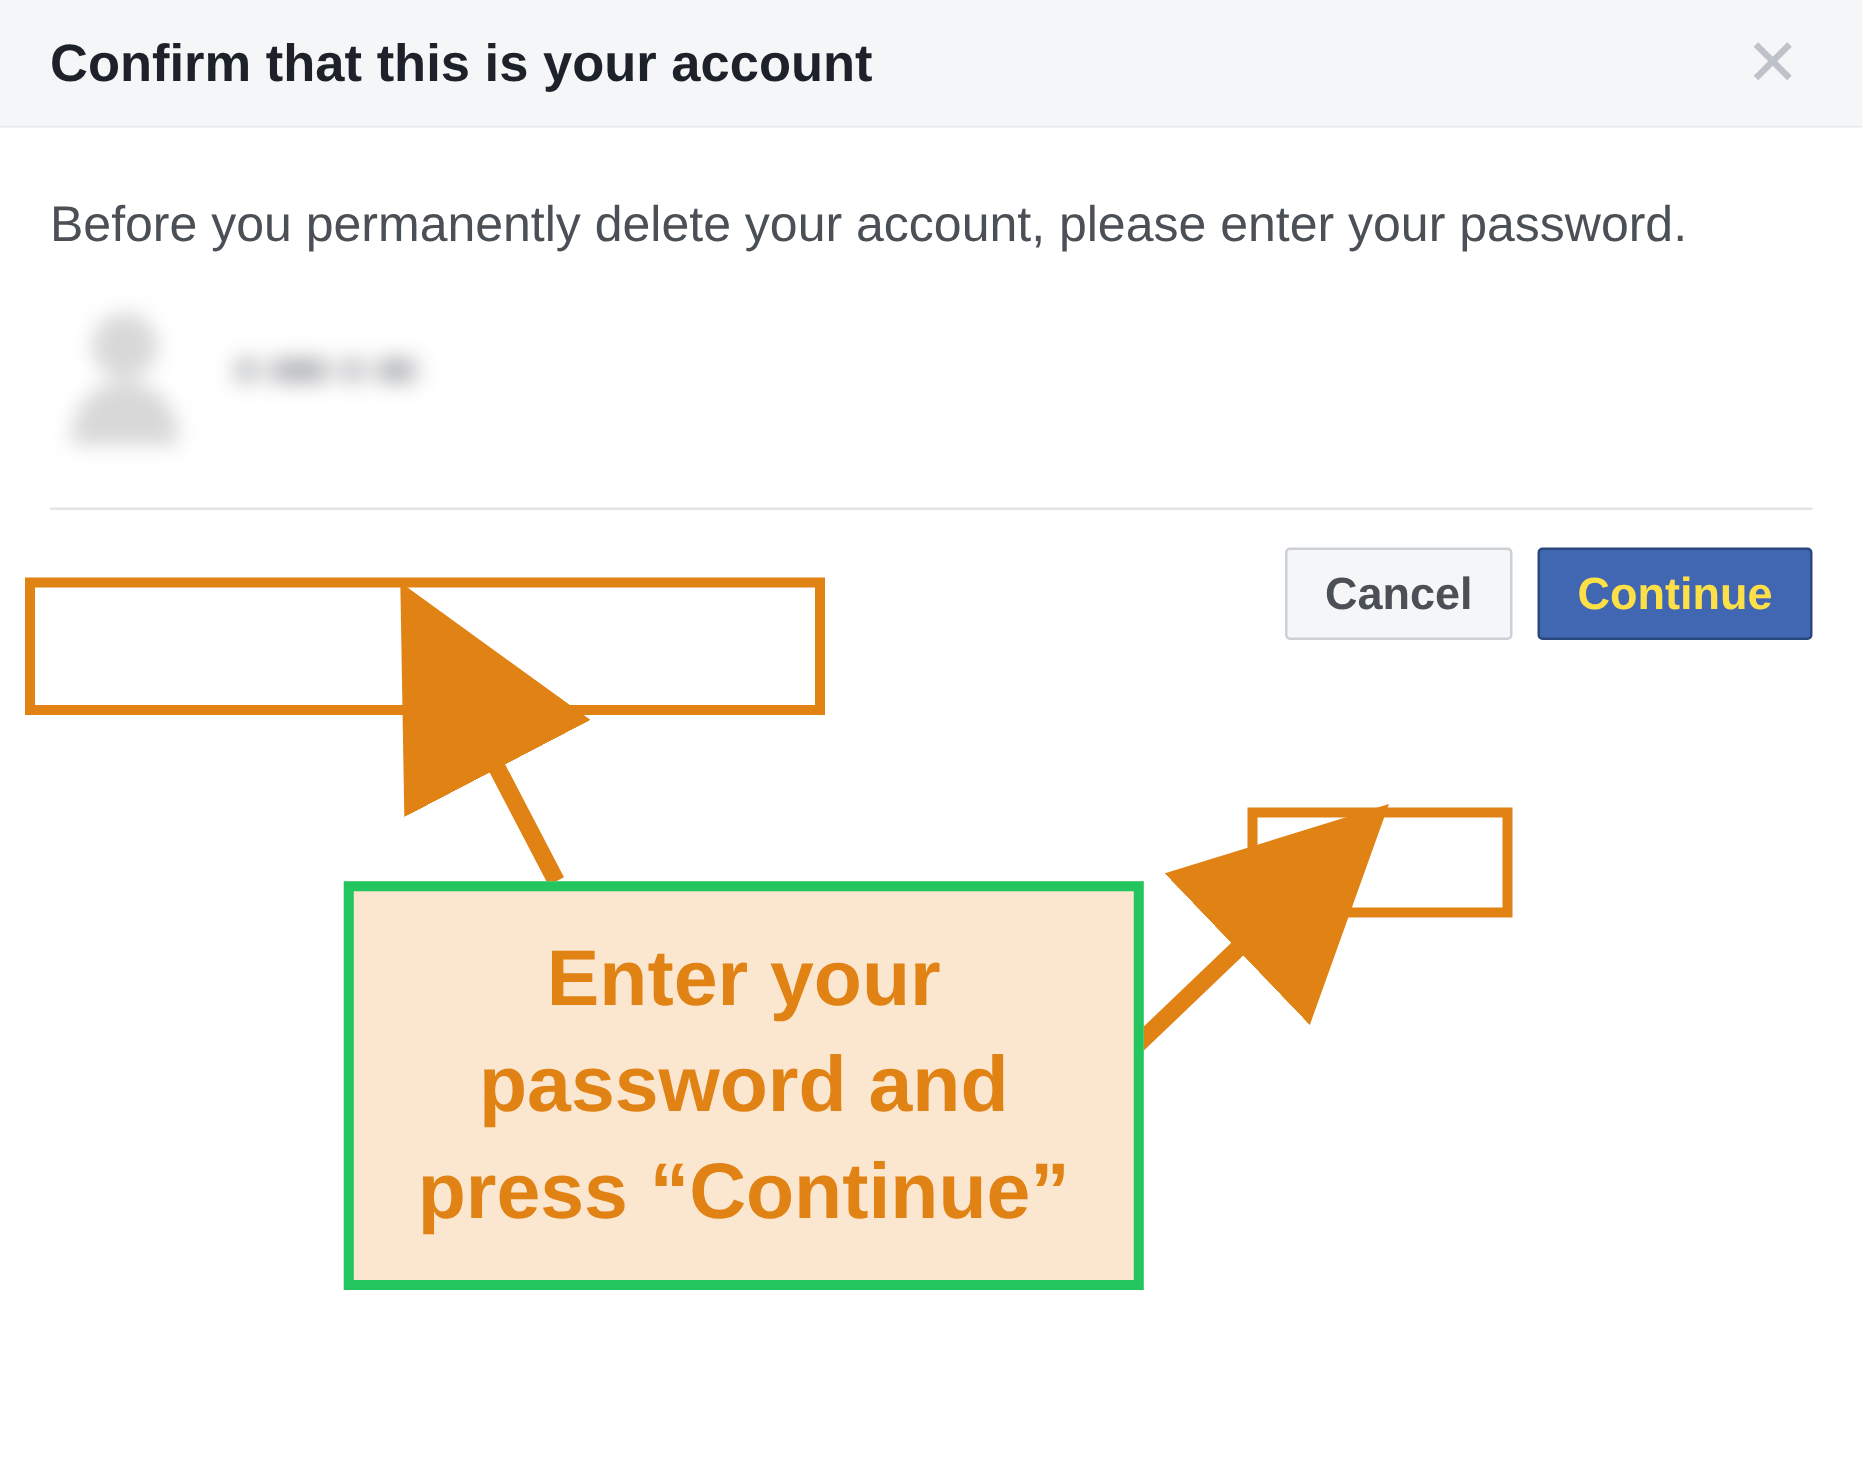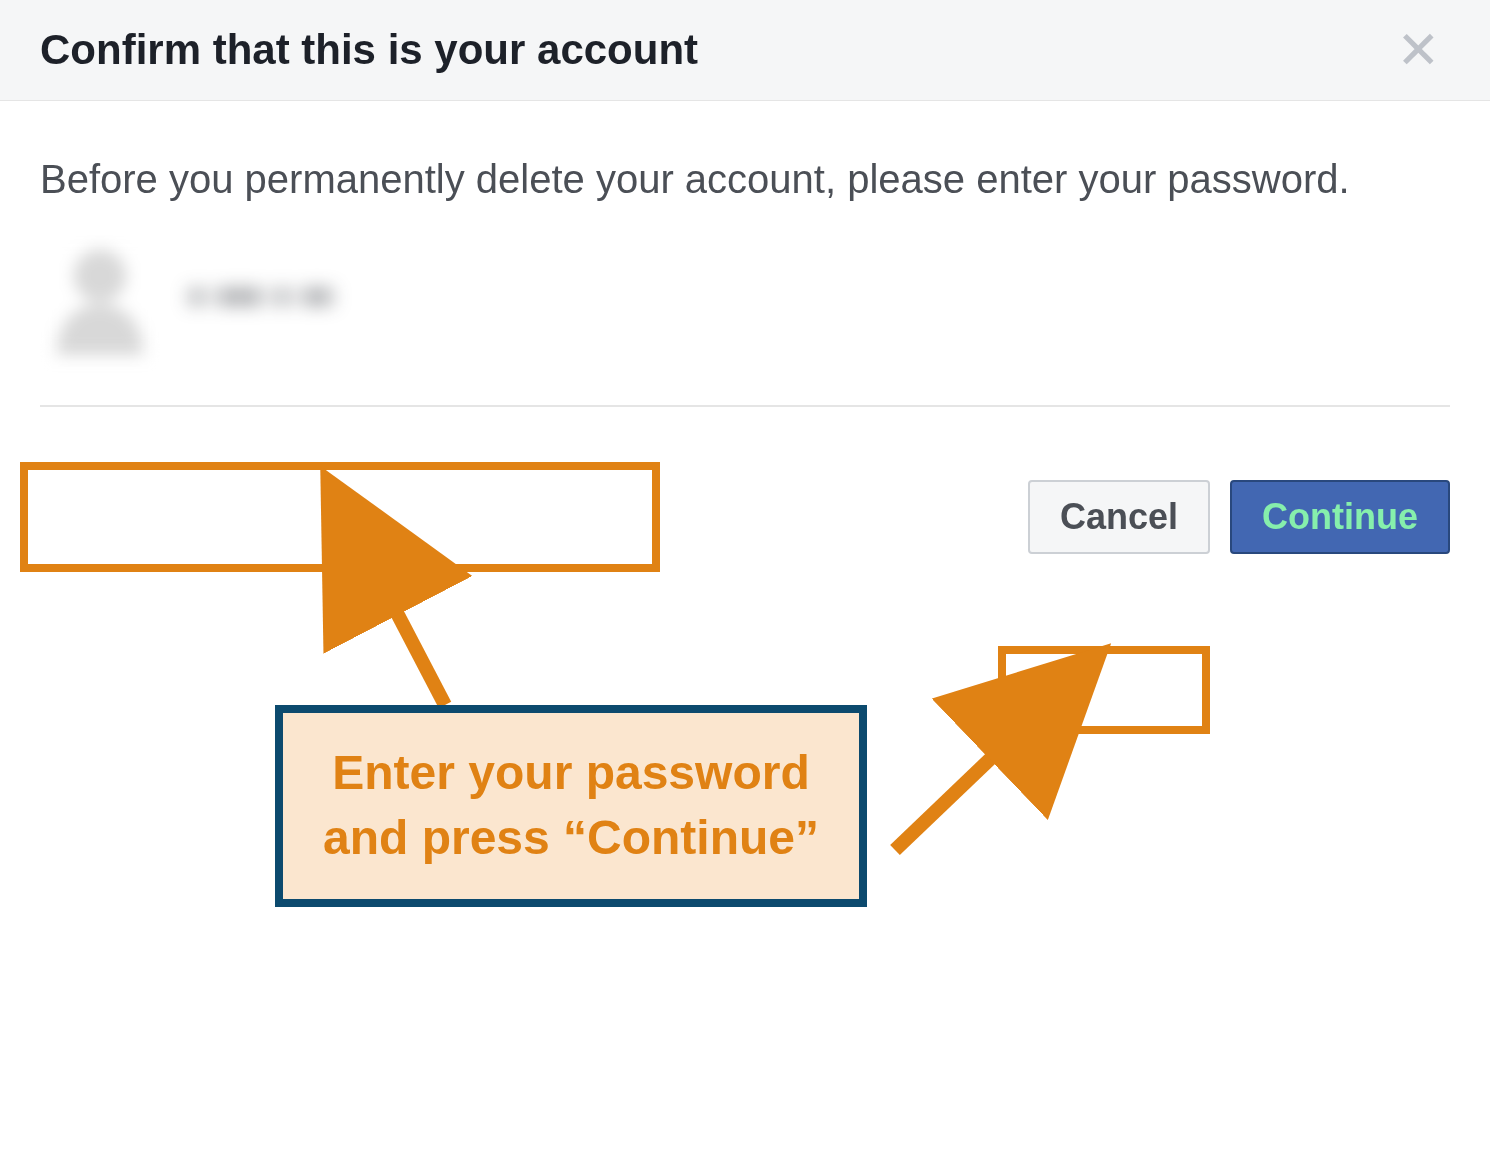--- a/index.html
+++ b/index.html
@@ -89,38 +89,37 @@
     border: none;
     border-top: 2px solid #e5e5e5;
     margin: 50px 0 0 0;
   }
   .dialog-footer {
     display: flex;
     justify-content: flex-end;
     gap: 20px;
     padding: 30px 40px 40px 40px;
     align-items: center;
-    margin-top: 43px;
   }
   .btn {
     font-size: 36px;
     font-weight: bold;
     padding: 14px 30px;
     border-radius: 4px;
     cursor: pointer;
   }
   .btn-cancel {
     background: #f5f6f7;
     border: 2px solid #ccd0d5;
     color: #4b4f56;
   }
   .btn-continue {
     background: #4267b2;
     border: 2px solid #29487d;
-    color: #86efac;
+    color: #fde047;
   }
 
   
   .anno-box {
     position: absolute;
     border: 8px solid #e08214;
     pointer-events: none;
   }
   .anno-password {
     left: 20px;
@@ -131,25 +130,25 @@
   .anno-continue {
     left: 998px;
     top: 646px;
     width: 212px;
     height: 88px;
   }
   .callout {
     position: absolute;
     left: 275px;
     top: 705px;
-    width: 592px;
-    border: 8px solid #0c4a6e;
+    width: 640px;
+    border: 8px solid #22c55e;
     background: #fbe6cf;
     color: #e08214;
-    font-size: 48px;
+    font-size: 63px;
     font-weight: bold;
     text-align: center;
     padding: 28px 20px;
     line-height: 1.35;
   }
   svg.overlay {
     position: absolute;
     left: 0; top: 0;
     width: 1490px;
     height: 1175px;

